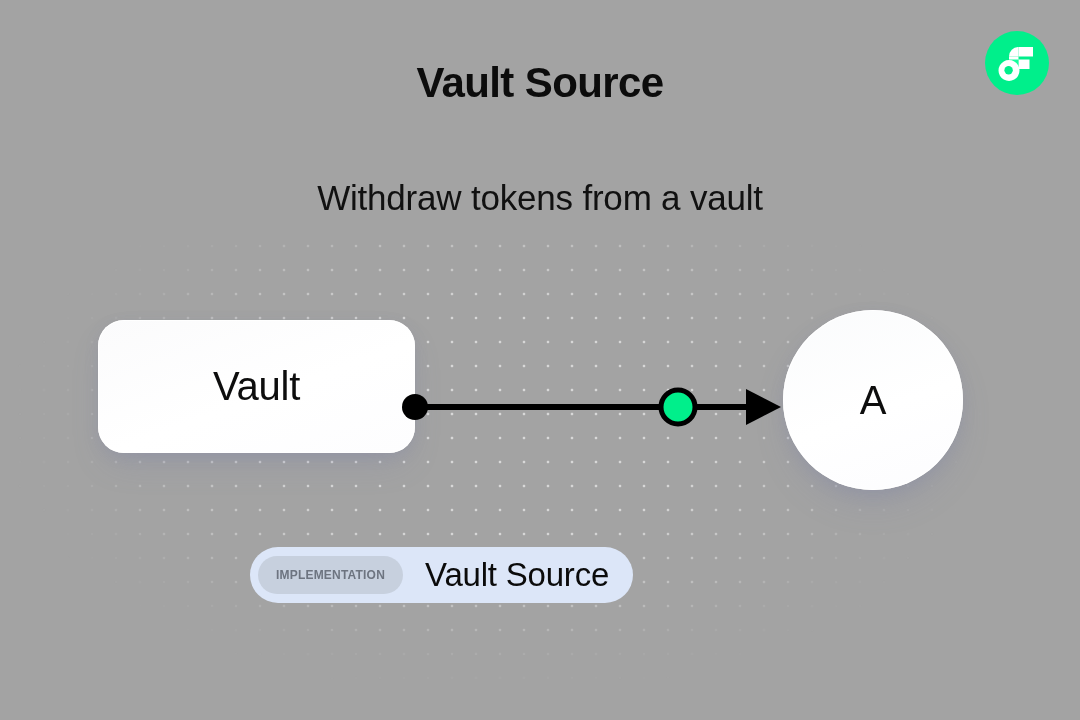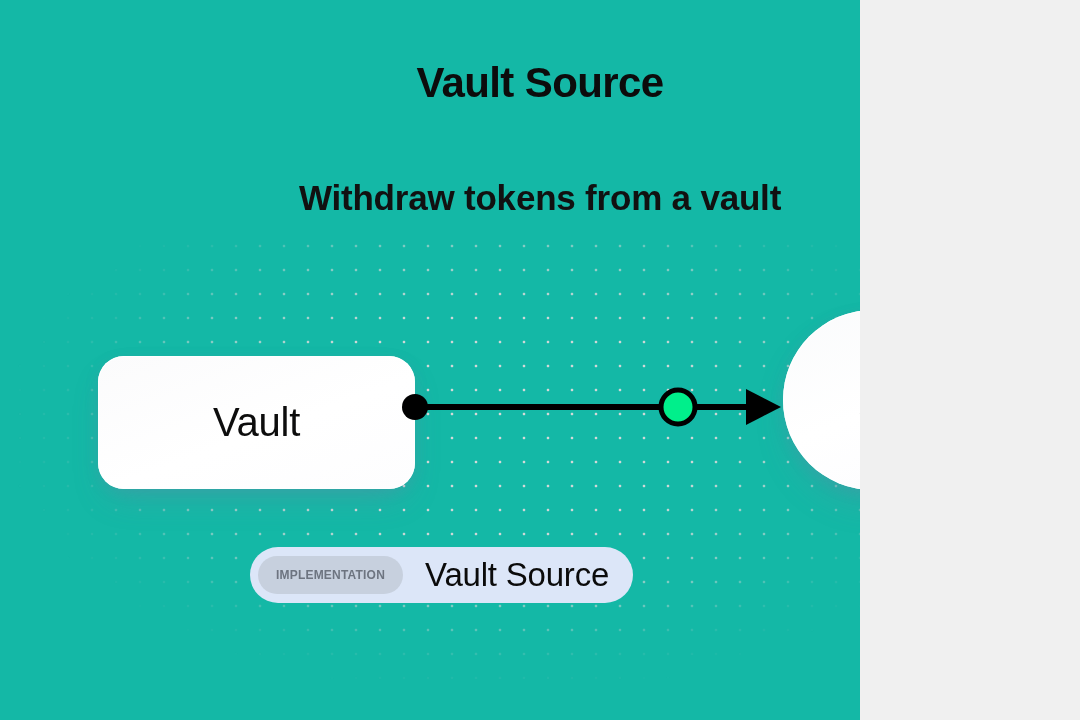--- a/index.html
+++ b/index.html
@@ -10,23 +10,23 @@
     width: 1080px;
     height: 720px;
     overflow: hidden;
     background: #f0f0f0;
     font-family: "Liberation Sans", sans-serif;
     -webkit-font-smoothing: antialiased;
   }
 
   #stage {
     position: relative;
-    width: 860px;
-    height: 720px;
-    background: #14b8a6;
+    width: 1080px;
+    height: 720px;
+    background: #a3a3a3;
     overflow: hidden;
   }
 
   
   #dot-grid {
     position: absolute;
     left: 0;
     top: 228px;
     width: 1080px;
     height: 470px;
@@ -61,21 +61,21 @@
     color: #0c0c0c;
     line-height: 1.0;
   }
   #page-subtitle {
     position: absolute;
     left: 0;
     top: 180px;
     width: 1080px;
     text-align: center;
     font-size: 35px;
-    font-weight: 700;
+    font-weight: 400;
     letter-spacing: -0.2px;
     color: #111111;
     line-height: 1.0;
   }
 
   
   #brand-logo {
     position: absolute;
     left: 985px;
     top: 31px;
@@ -88,21 +88,21 @@
     position: absolute;
     left: 0;
     top: 0;
     width: 1080px;
     height: 720px;
   }
 
   .node-vault {
     position: absolute;
     left: 98px;
-    top: 356px;
+    top: 320px;
     width: 317px;
     height: 133px;
     border-radius: 26px;
     background: linear-gradient(160deg, #fbfbfc 0%, #ffffff 55%, #fdfdfe 100%);
     box-shadow: 0 16px 34px -10px rgba(120,125,165,0.30),
                 0 4px 14px rgba(120,125,165,0.16),
                 0 0 0 1px rgba(255,255,255,0.9) inset;
     display: flex;
     align-items: center;
     justify-content: center;

